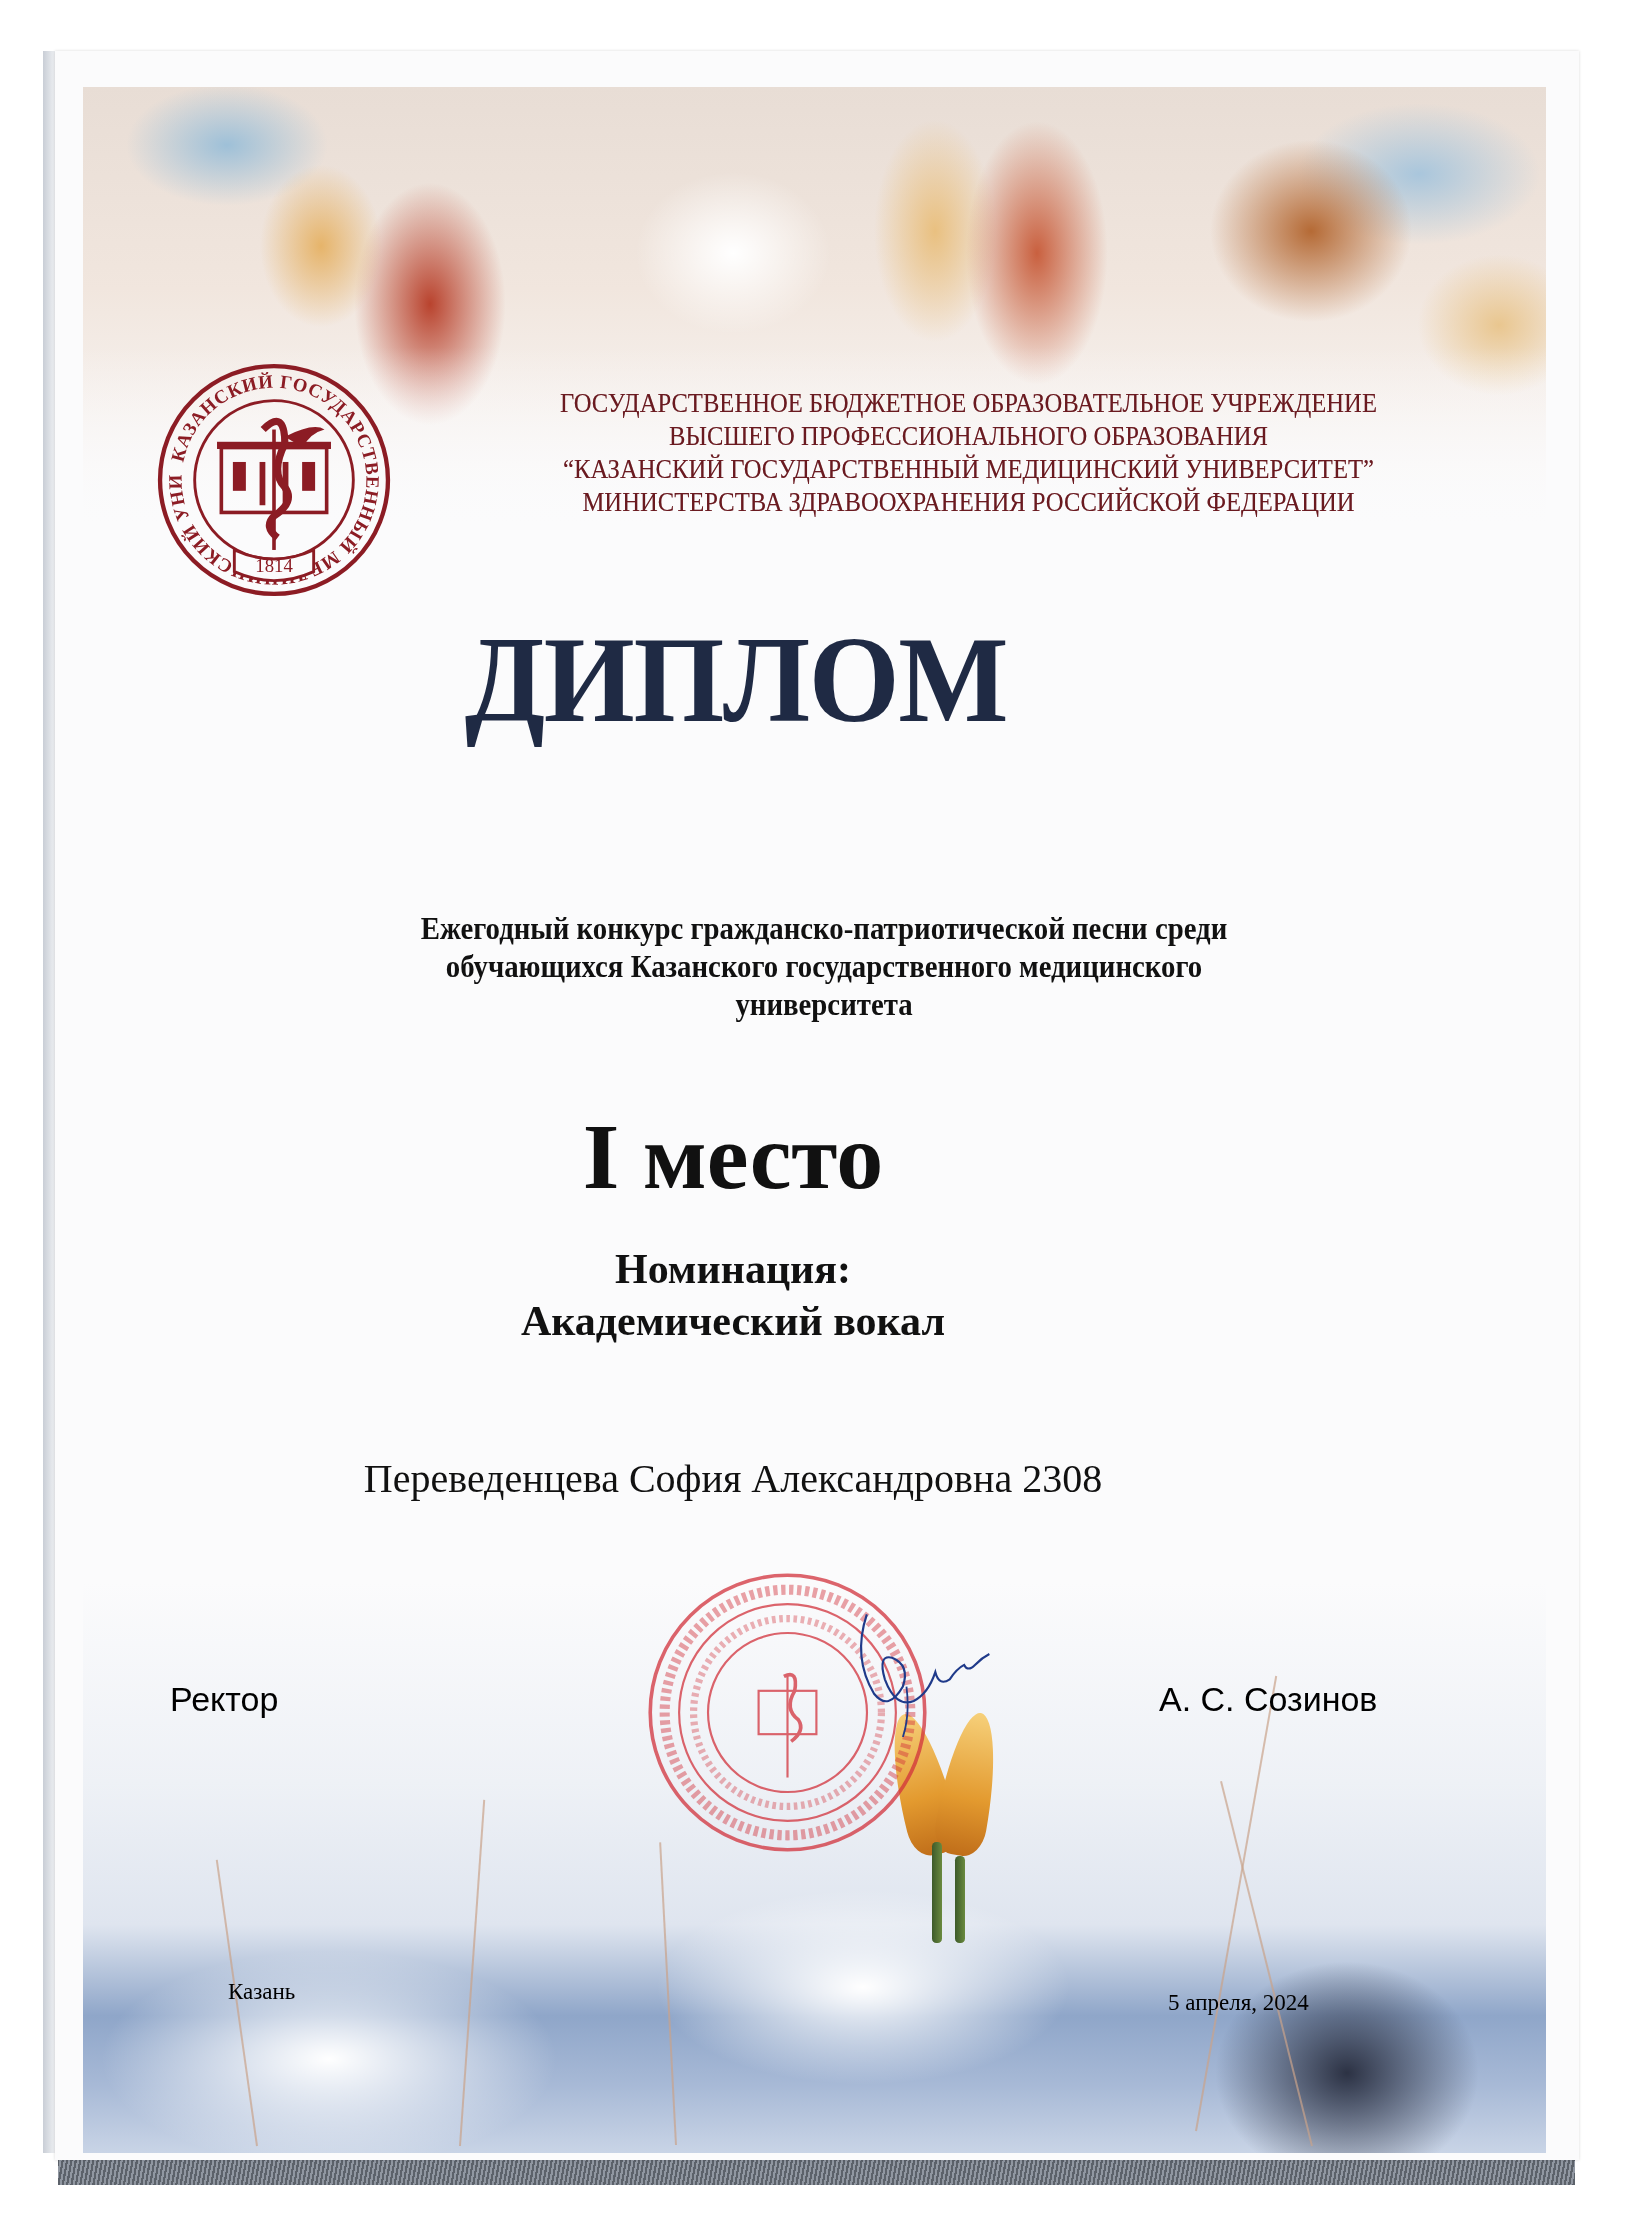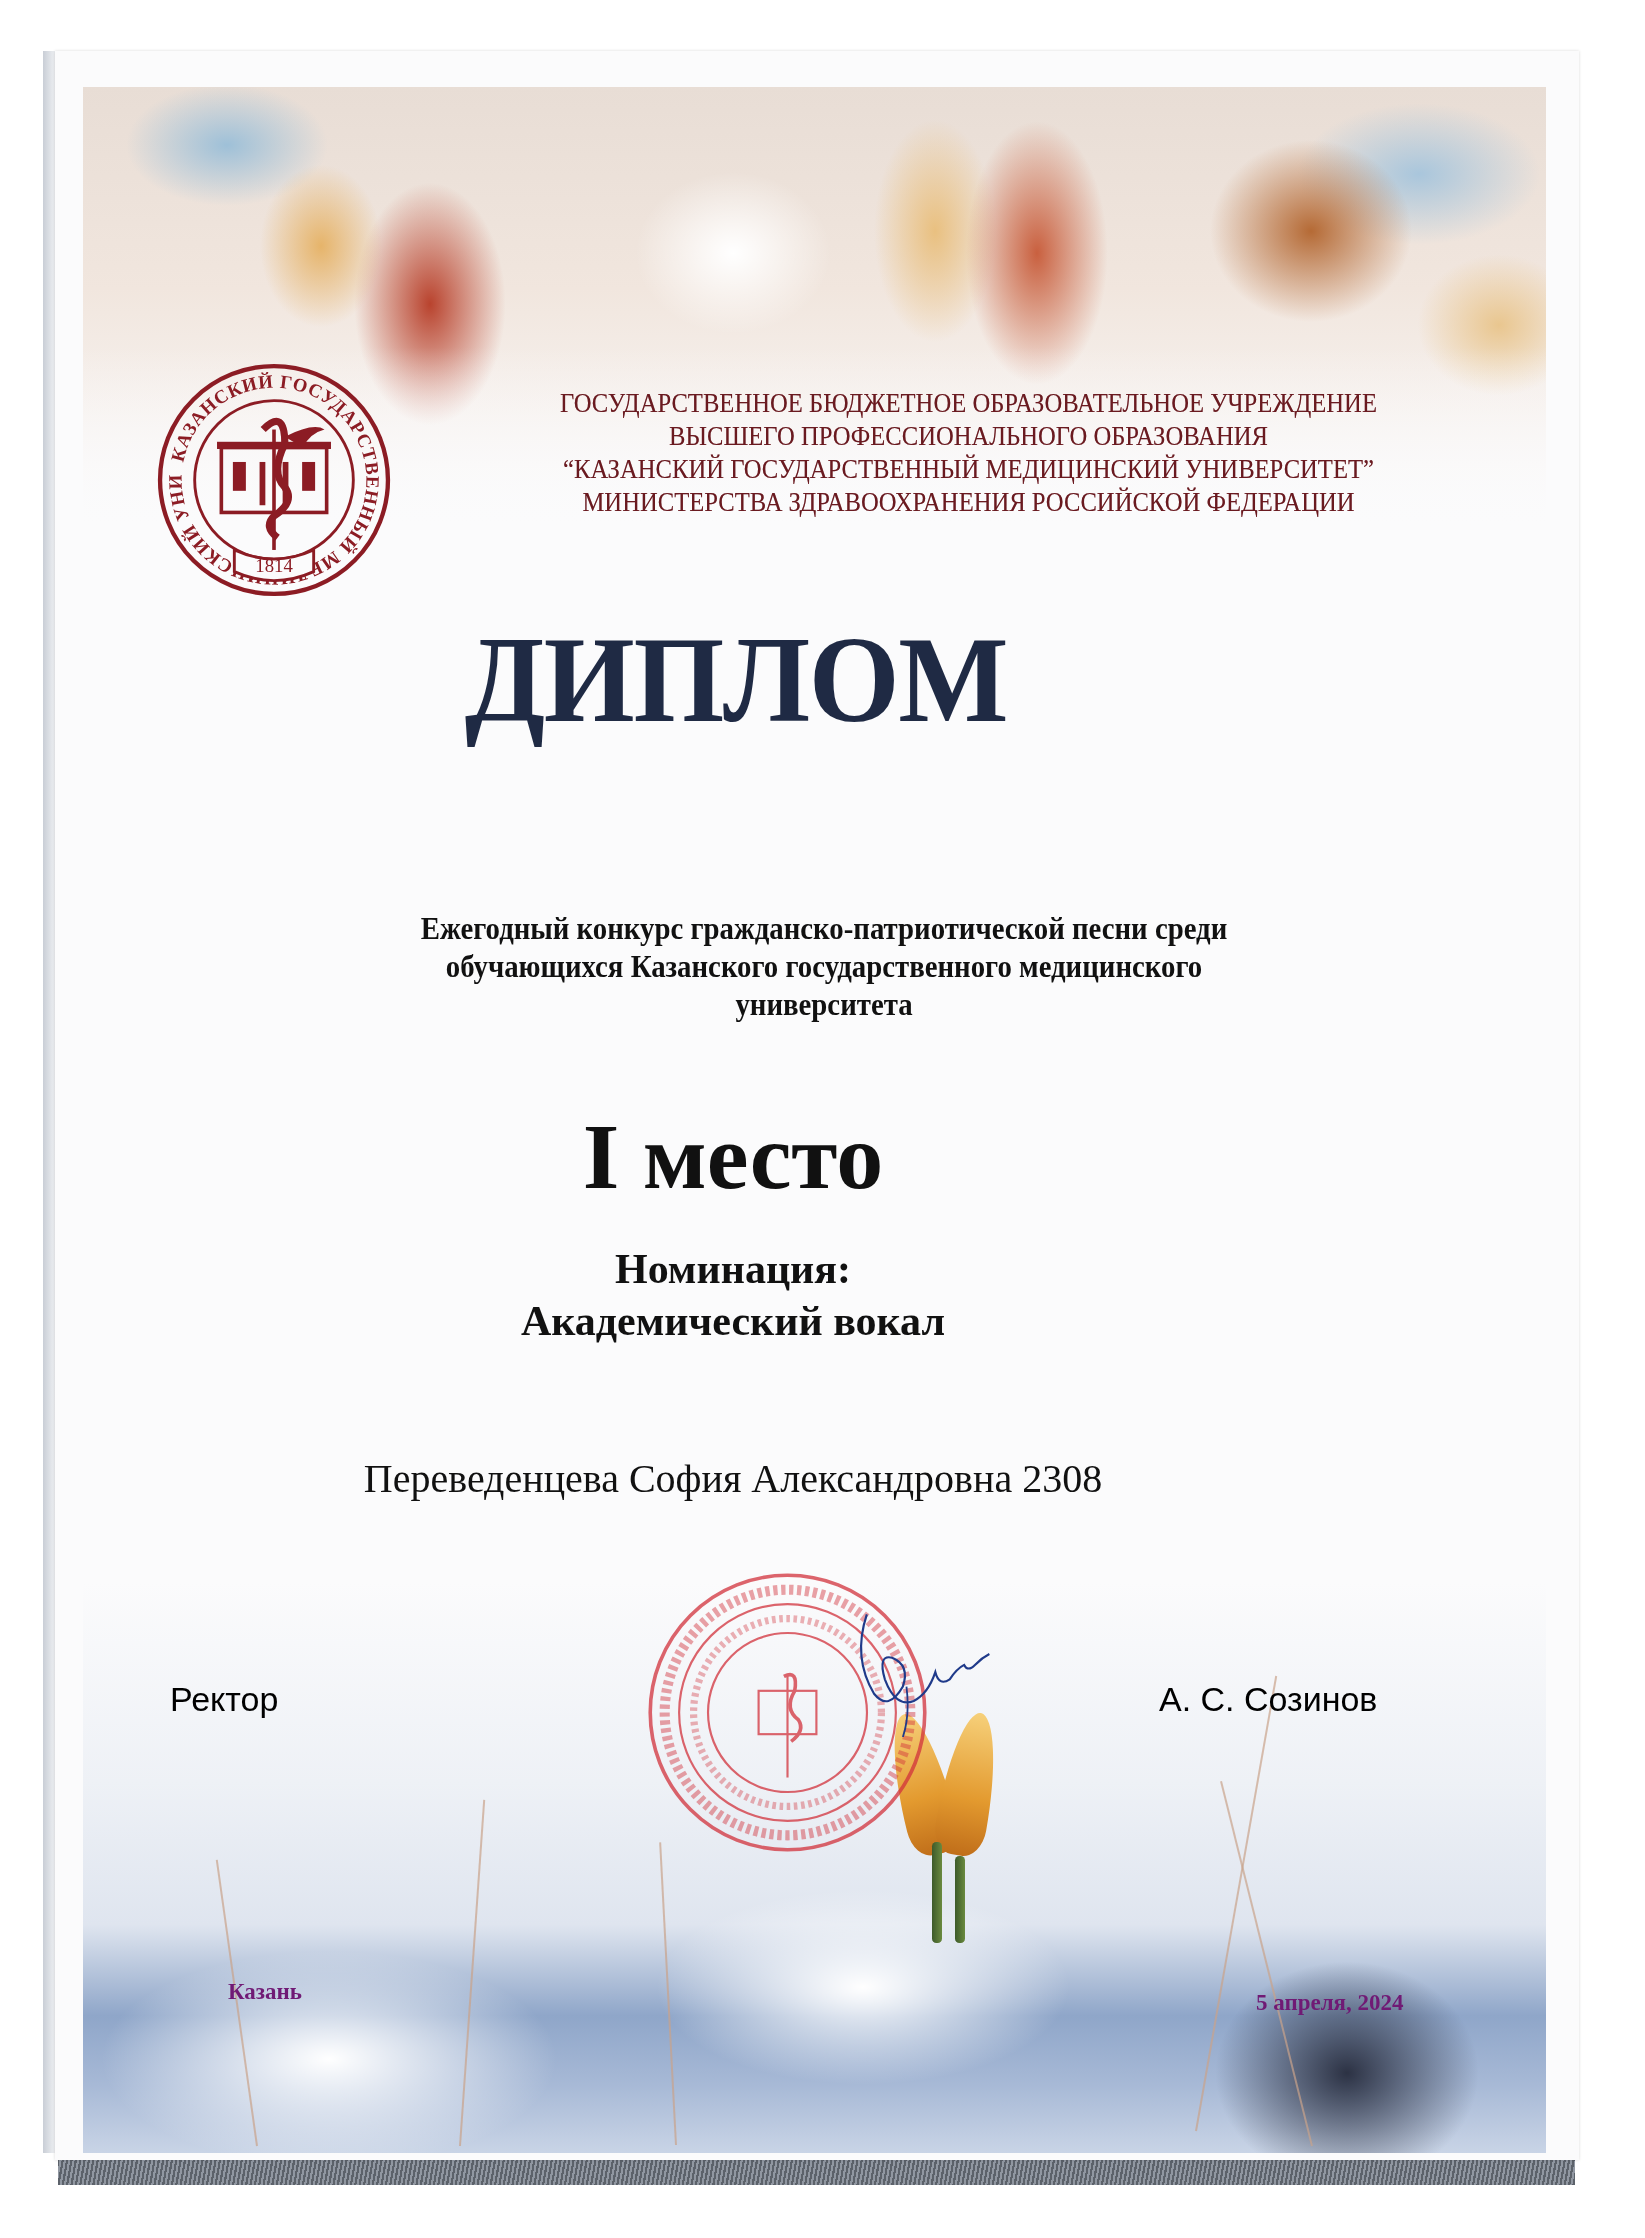--- a/index.html
+++ b/index.html
@@ -113,24 +113,24 @@
     font-size:34px; color:#000000;
   }
   .rector { left:170px; }
   .rector-name { left:1159px; }
   .stamp {
     position:absolute; left:643px; top:1568px; width:289px; height:289px;
     opacity:.75;
   }
   .signature { position:absolute; left:838px; top:1600px; width:173px; height:137px; }
   .footer-text {
-    position:absolute; top:1979px; font-weight:bold; font-size:23px; color:#701a75;
+    position:absolute; top:1979px; font-weight:normal; font-size:23px; color:#000000;
   }
   .city { left:228px; }
-  .date { left:1256px; top:1990px;text-align:right; }
+  .date { left:1168px; top:1990px;text-align:right; }
 </style>
 </head>
 <body>
 
 <div class="table-edge-left"></div>
 <div class="table-strip-bottom"></div>
 
 <div class="paper"></div>
 
 <div class="photo-top"></div>

